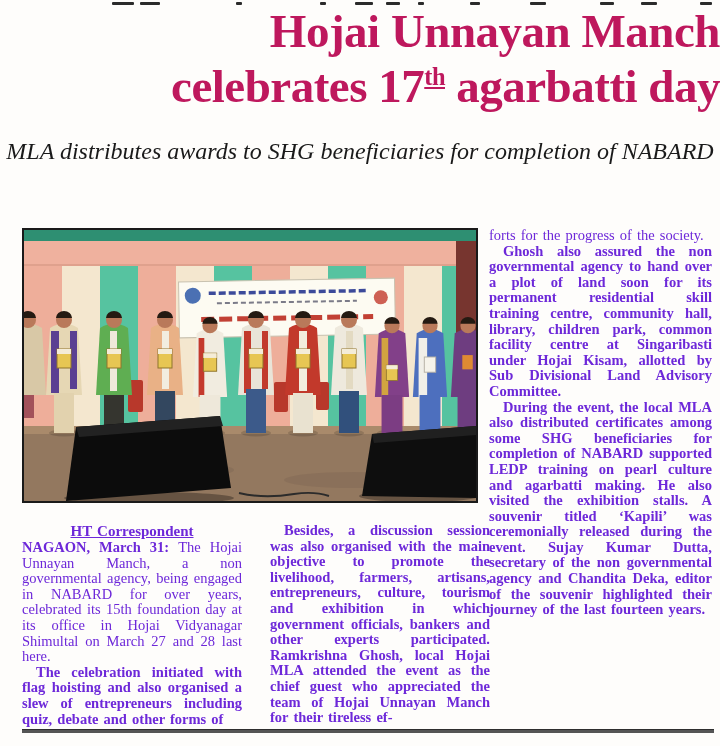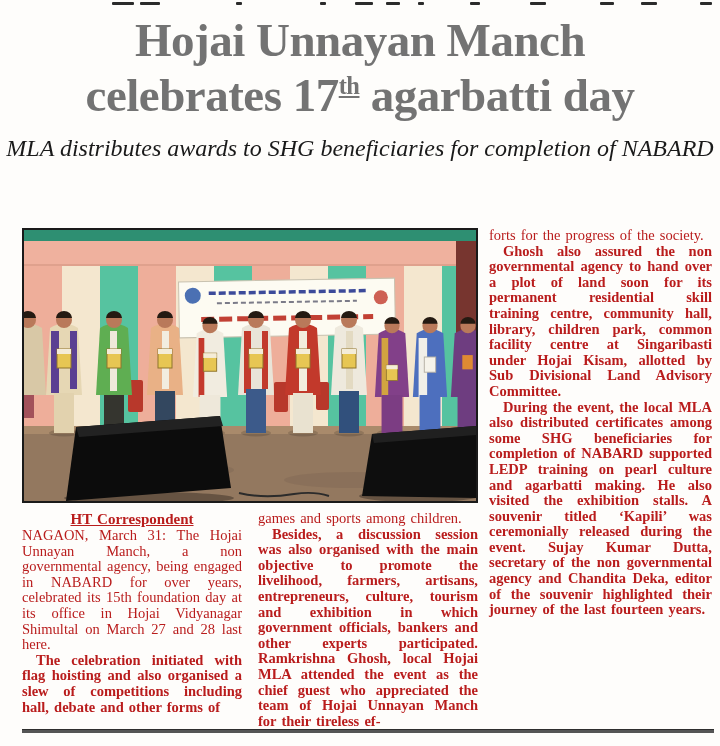--- a/index.html
+++ b/index.html
@@ -8,48 +8,48 @@
     font-family:"Liberation Serif","DejaVu Serif",serif;
     overflow:hidden;
   }
   .page{position:relative;width:720px;height:746px;}
 
   
   .top-remnants{position:absolute;top:0;left:0;right:0;height:8px;}
   .top-remnants span{position:absolute;top:2px;height:3px;background:#2b2b2b;border-radius:1px;}
 
   .headline{
-    padding-top:13px;text-align:center;font-weight:bold;
-    font-size:47px;line-height:55px;letter-spacing:-0.5px;color:#737373;
+    padding-top:4px;text-align:right;font-weight:bold;
+    font-size:47px;line-height:55px;letter-spacing:-0.5px;color:#be185d;
   }
   .headline sup{font-size:0.52em;vertical-align:super;line-height:0;text-decoration:underline;}
   .subheadline{
-    margin-top:8px;text-align:center;font-style:italic;
+    margin-top:20px;text-align:center;font-style:italic;
     font-size:24px;line-height:34px;color:#1a1a1a;
   }
 
   .content{position:absolute;top:228px;left:22px;right:8px;display:flex;gap:11px;}
   .left-block{width:456px;flex:0 0 456px;}
   .photo-frame{width:452px;height:271px;border:2px solid #1a1a1a;background:#efb19e;}
   .photo-frame svg{display:block;width:100%;height:100%;}
 
-  .cols{display:flex;gap:16px;margin-top:8px;}
+  .cols{display:flex;gap:28px;margin-top:20px;}
   .col,.right-col{
     font-size:14.5px;line-height:15.6px;text-align:justify;
-    word-spacing:1.5px;color:#b91c1c;
+    word-spacing:1.5px;color:#6d28d9;
   }
   .col{width:220px;flex:0 0 220px;}
   .right-col{flex:1;min-width:0;}
   .col p,.right-col p{margin:0;}
   p.indent{text-indent:14px;font-weight:bold;}
   .byline{
     text-align:center;font-weight:bold;text-decoration:underline;
     font-size:15px;line-height:17px;margin:0 0 1px 0;text-indent:0;
   }
-  .lead{font-weight:normal;}
+  .lead{font-weight:bold;}
 
   .bottom-rule{
     position:absolute;left:22px;right:6px;bottom:13px;height:3px;
     background:#555;border-top:1px solid #2e2e2e;
   }
 </style>
 </head>
 <body>
 
 <div class="page">
@@ -222,26 +222,25 @@
 
           <path d="M215,263 q25,6 55,1 q20,-3 35,2" stroke="#2b2b2b" stroke-width="2" fill="none"></path>
         </svg>
       </div>
 
       <div class="cols">
         <div class="col">
           <p class="byline">HT Correspondent</p>
           <div>
               <p><b class="lead">NAGAON, March 31: </b>The Hojai Unnayan Manch, a non governmental agency, being engaged in NABARD for over years, celebrated its 15th foundation day at its office in Hojai Vidyanagar Shimultal on March 27 and 28 last here.</p>
-              <p class="indent">The celebration initiated with flag hoisting and also organised a slew of competitions including hall, debate and other forms of</p>
+              <p class="indent">The celebration initiated with flag hoisting and also organised a slew of entrepreneurs including quiz, debate and other forms of</p>
             </div>
         </div>
         <div class="col">
           <div>
-              <p>games and sports among children.</p>
               <p class="indent">Besides, a discussion session was also organised with the main objective to promote the livelihood, farmers, artisans, entrepreneurs, culture, tourism and exhibition in which government officials, bankers and other experts participated. Ramkrishna Ghosh, local Hojai MLA attended the event as the chief guest who appreciated the team of Hojai Unnayan Manch for their tireless ef-</p>
             </div>
         </div>
       </div>
 
     </div>
 
     <div class="right-col">
       <div>
           <p>forts for the progress of the society.</p>

